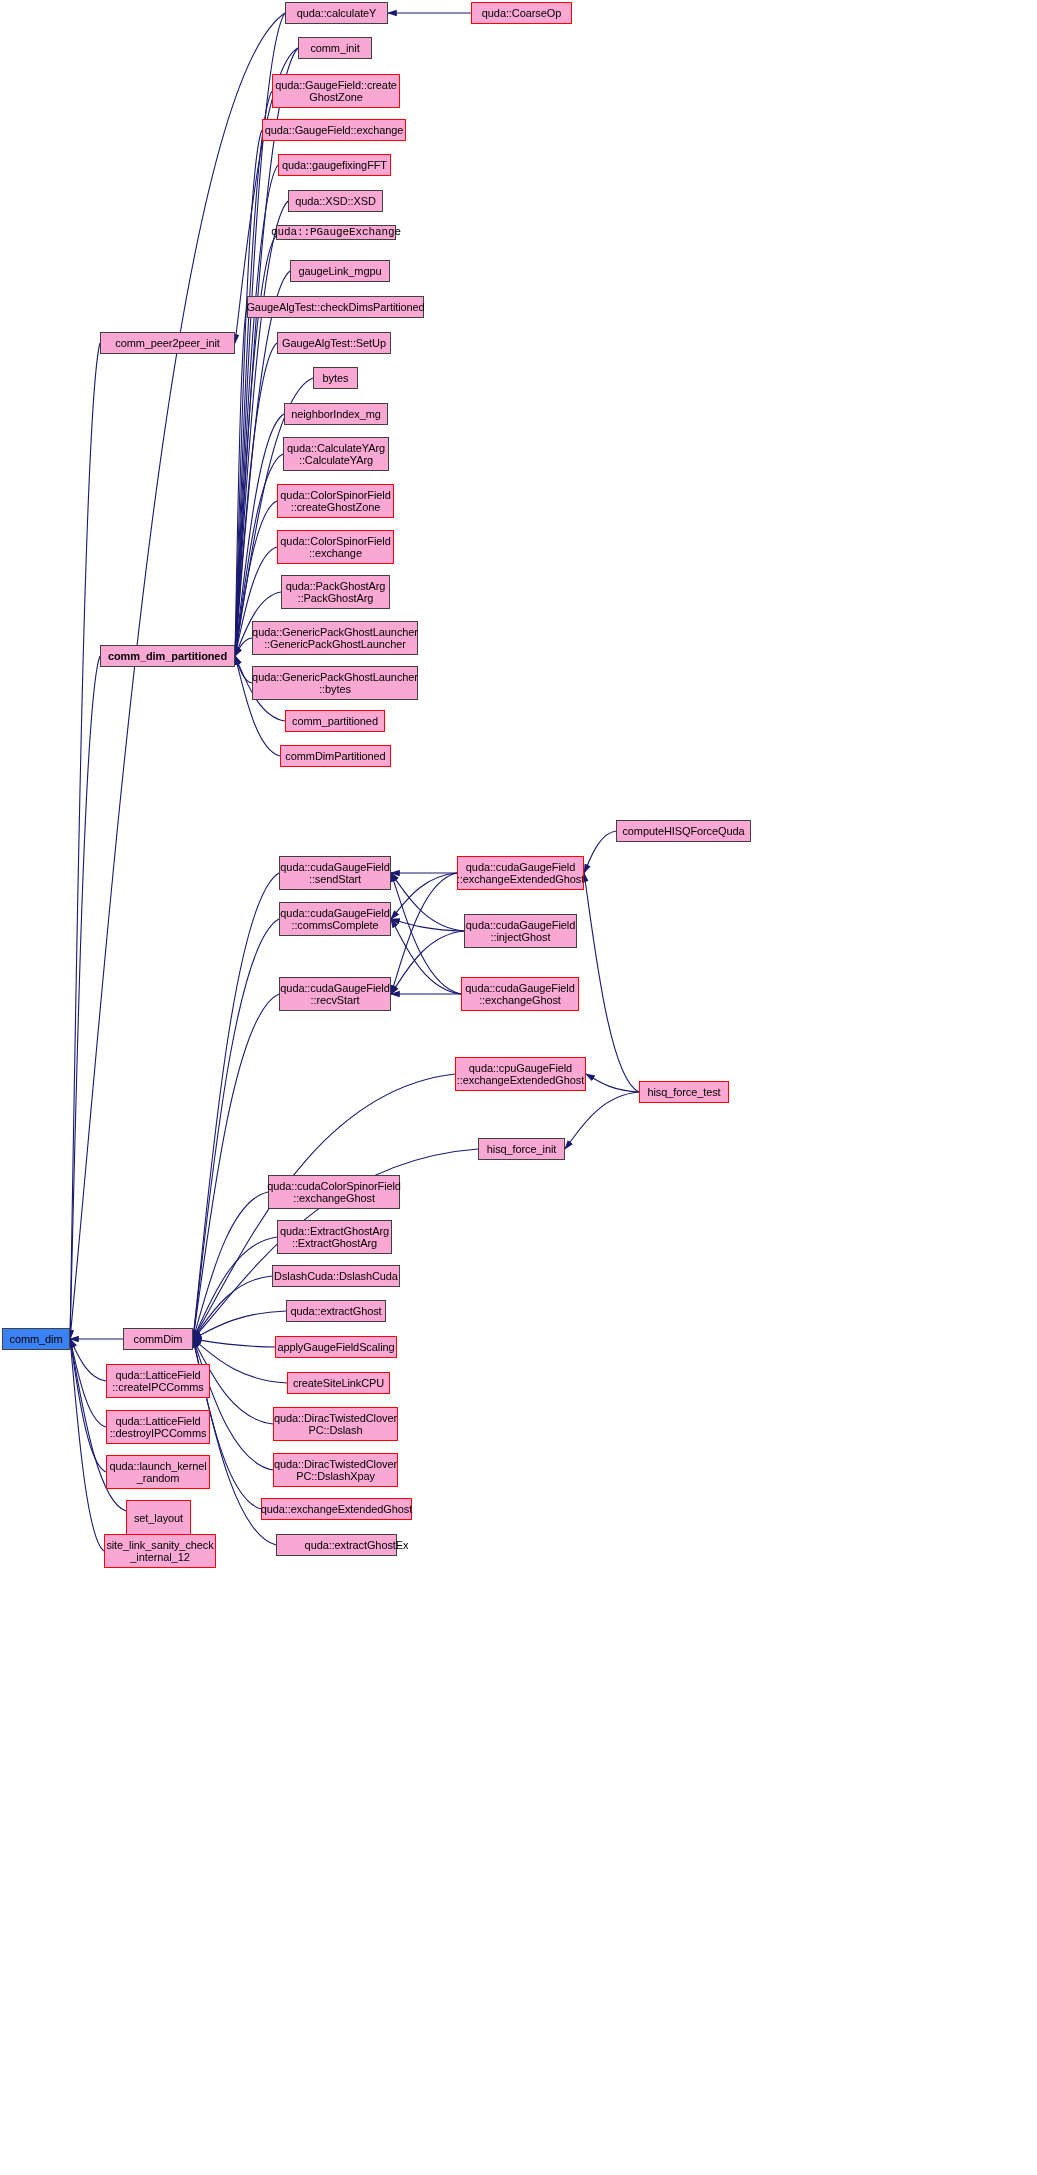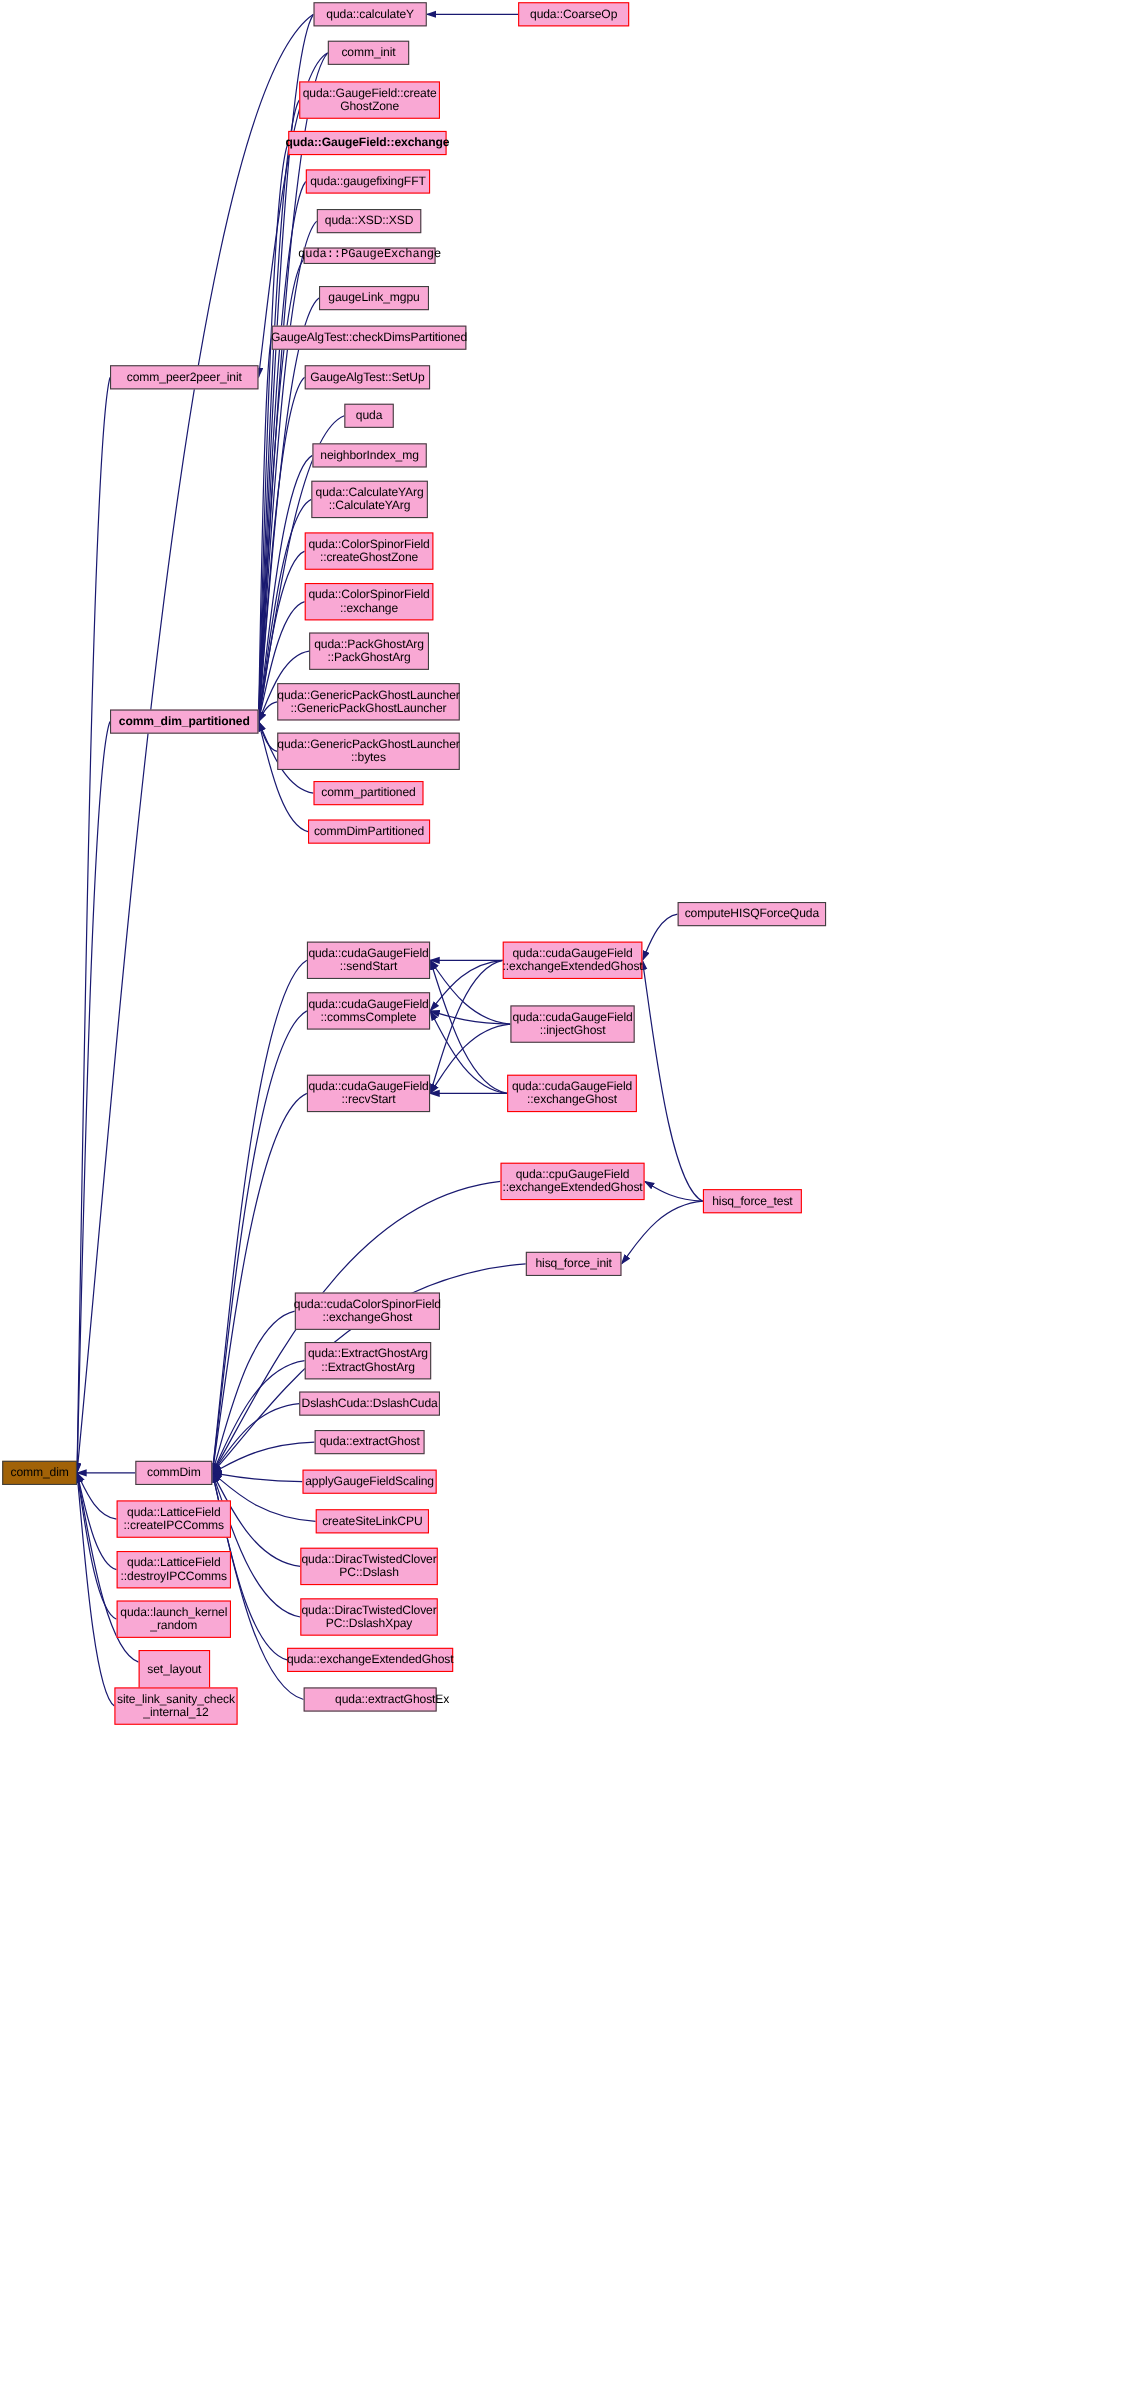--- a/index.html
+++ b/index.html
@@ -36,21 +36,21 @@
     border: 1px solid #404040;
     white-space: pre-line;
     letter-spacing: -0.1px;
     z-index: 5;
     cursor: pointer;
   }
   .node.red {
     border-color: #ff0000;
   }
   .node.root {
-    background: #a16207;
+    background: #3b82f6;
     border-color: #404040;
   }
 </style>
 </head>
 <body>
 
 <div id="canvas">
   <svg id="edge-layer" viewBox="0 0 1037 2175" xmlns="http://www.w3.org/2000/svg">
     <defs>
       <marker id="arrow" markerWidth="9" markerHeight="9" refX="8" refY="3" orient="auto" markerUnits="strokeWidth">
@@ -122,28 +122,28 @@
   <div id="nodes">
       <div class="node root" style="left: 2px; top: 1328px; width: 68px; height: 22px;">comm_dim</div>
       <div class="node" style="left: 123px; top: 1328px; width: 70px; height: 22px;">commDim</div>
       <div class="node" style="left: 100px; top: 645px; width: 135px; height: 22px; font-weight: bold;">comm_dim_partitioned</div>
       <div class="node" style="left: 100px; top: 332px; width: 135px; height: 22px;">comm_peer2peer_init</div>
       <div class="node" style="left: 285px; top: 2px; width: 103px; height: 22px;">quda::calculateY</div>
       <div class="node red" style="left: 471px; top: 2px; width: 101px; height: 22px;">quda::CoarseOp</div>
       <div class="node" style="left: 298px; top: 37px; width: 74px; height: 22px;">comm_init</div>
       <div class="node red" style="left: 272px; top: 74px; width: 128px; height: 34px;">quda::GaugeField::create
 GhostZone</div>
-      <div class="node red" style="left: 262px; top: 119px; width: 144px; height: 22px; font-weight: bold;">quda::GaugeField::exchange</div>
+      <div class="node red" style="left: 262px; top: 119px; width: 144px; height: 22px;">quda::GaugeField::exchange</div>
       <div class="node red" style="left: 278px; top: 154px; width: 113px; height: 22px;">quda::gaugefixingFFT</div>
       <div class="node" style="left: 288px; top: 190px; width: 95px; height: 22px;">quda::XSD::XSD</div>
       <div class="node" style="left: 276px; top: 225px; width: 120px; height: 15px; font-family: Liberation Mono, monospace;">quda::PGaugeExchange</div>
       <div class="node" style="left: 290px; top: 260px; width: 100px; height: 22px;">gaugeLink_mgpu</div>
       <div class="node" style="left: 247px; top: 296px; width: 177px; height: 22px;">GaugeAlgTest::checkDimsPartitioned</div>
       <div class="node" style="left: 277px; top: 332px; width: 114px; height: 22px;">GaugeAlgTest::SetUp</div>
-      <div class="node" style="left: 313px; top: 367px; width: 45px; height: 22px;">quda</div>
+      <div class="node" style="left: 313px; top: 367px; width: 45px; height: 22px;">bytes</div>
       <div class="node" style="left: 284px; top: 403px; width: 104px; height: 22px;">neighborIndex_mg</div>
       <div class="node" style="left: 283px; top: 437px; width: 106px; height: 34px;">quda::CalculateYArg
 ::CalculateYArg</div>
       <div class="node red" style="left: 277px; top: 484px; width: 117px; height: 34px;">quda::ColorSpinorField
 ::createGhostZone</div>
       <div class="node red" style="left: 277px; top: 530px; width: 117px; height: 34px;">quda::ColorSpinorField
 ::exchange</div>
       <div class="node" style="left: 281px; top: 575px; width: 109px; height: 34px;">quda::PackGhostArg
 ::PackGhostArg</div>
       <div class="node" style="left: 252px; top: 621px; width: 166px; height: 34px;">quda::GenericPackGhostLauncher

